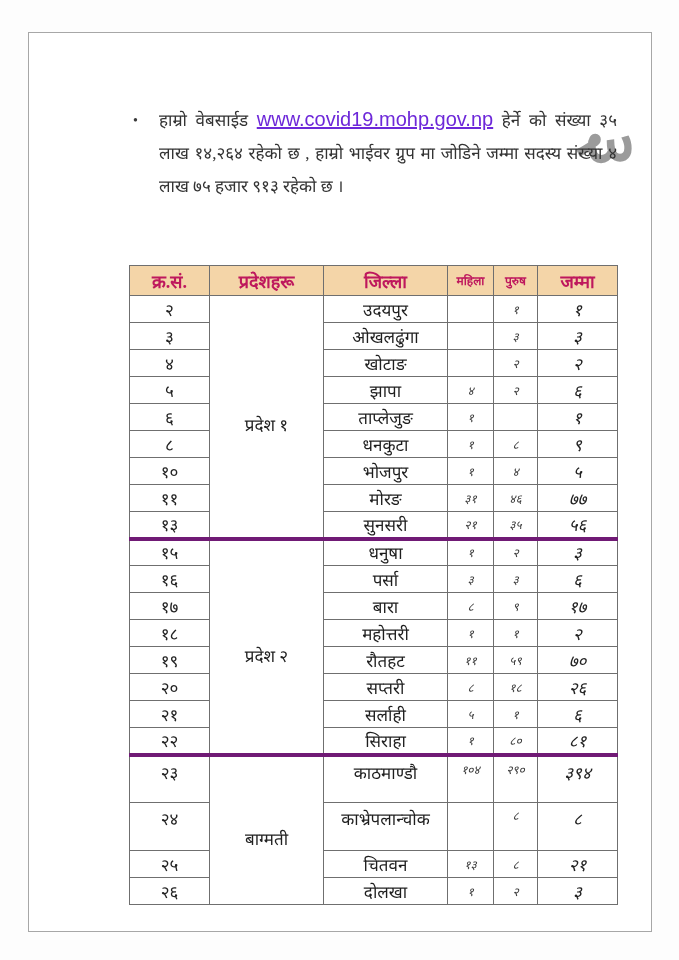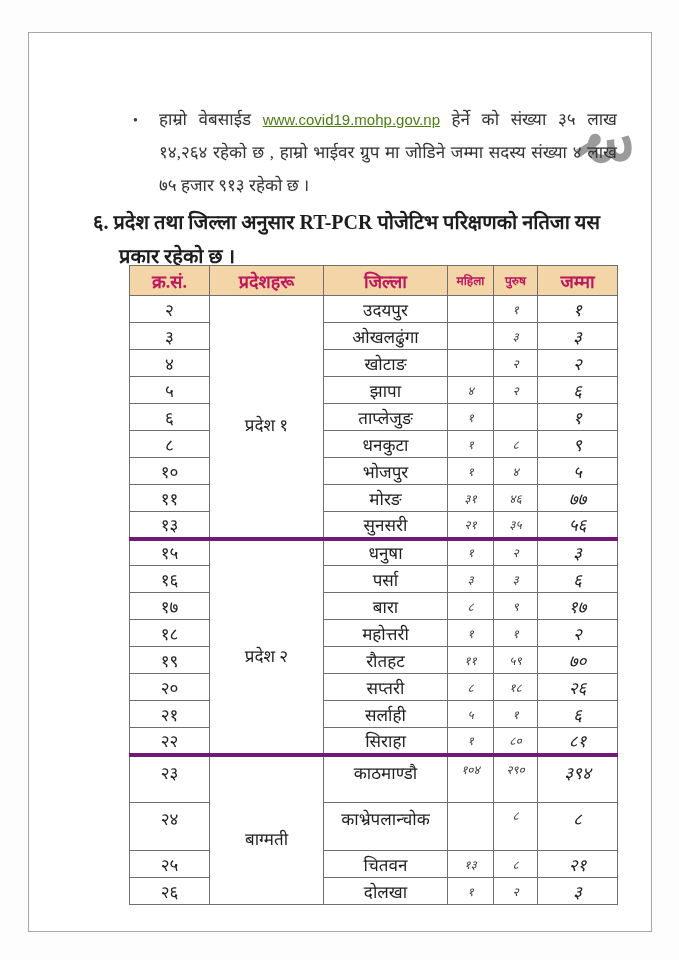--- a/index.html
+++ b/index.html
@@ -45,24 +45,24 @@
   }
   .intro-text {
     margin-left: 56px;
     width: 458px;
     font-size: 17px;
     line-height: 33px;
     text-align: justify;
     color: #333333;
   }
   .intro-text a {
-    color: #4d7c0f;
+    color: #6d28d9;
     text-decoration: underline;
     font-family: "Liberation Sans", "DejaVu Sans", sans-serif;
-    font-size: 15px;
+    font-size: 20px;
   }
   
   .heading {
     position: absolute;
     left: 64px; top: 172px;
     width: 520px;
     font-size: 20px;
     font-weight: bold;
     line-height: 34px;
     color: #1d1d1d;
@@ -122,21 +122,20 @@
 
 <div class="page">
 
   <div class="page-num">३</div>
 
   <div class="intro">
     <span class="bullet-marker">•</span>
     <div class="intro-text"><span>हाम्रो वेबसाईड </span><a href="#">www.covid19.mohp.gov.np</a><span> हेर्ने को संख्या ३५ लाख १४,२६४ रहेको छ , हाम्रो भाईवर ग्रुप मा जोडिने जम्मा सदस्य संख्या ४ लाख ७५ हजार ९१३ रहेको छ ।</span></div>
   </div>
 
-  <div class="heading"><span>६.</span><span> प्रदेश तथा जिल्ला अनुसार RT-PCR पोजेटिभ परिक्षणको नतिजा यस प्रकार रहेको छ ।</span></div>
 
   <table class="results">
     <colgroup>
       <col class="c-sn">
         <col class="c-prov">
         <col class="c-dist">
       <col class="c-f">
         <col class="c-m">
         <col class="c-tot">
     </colgroup>

